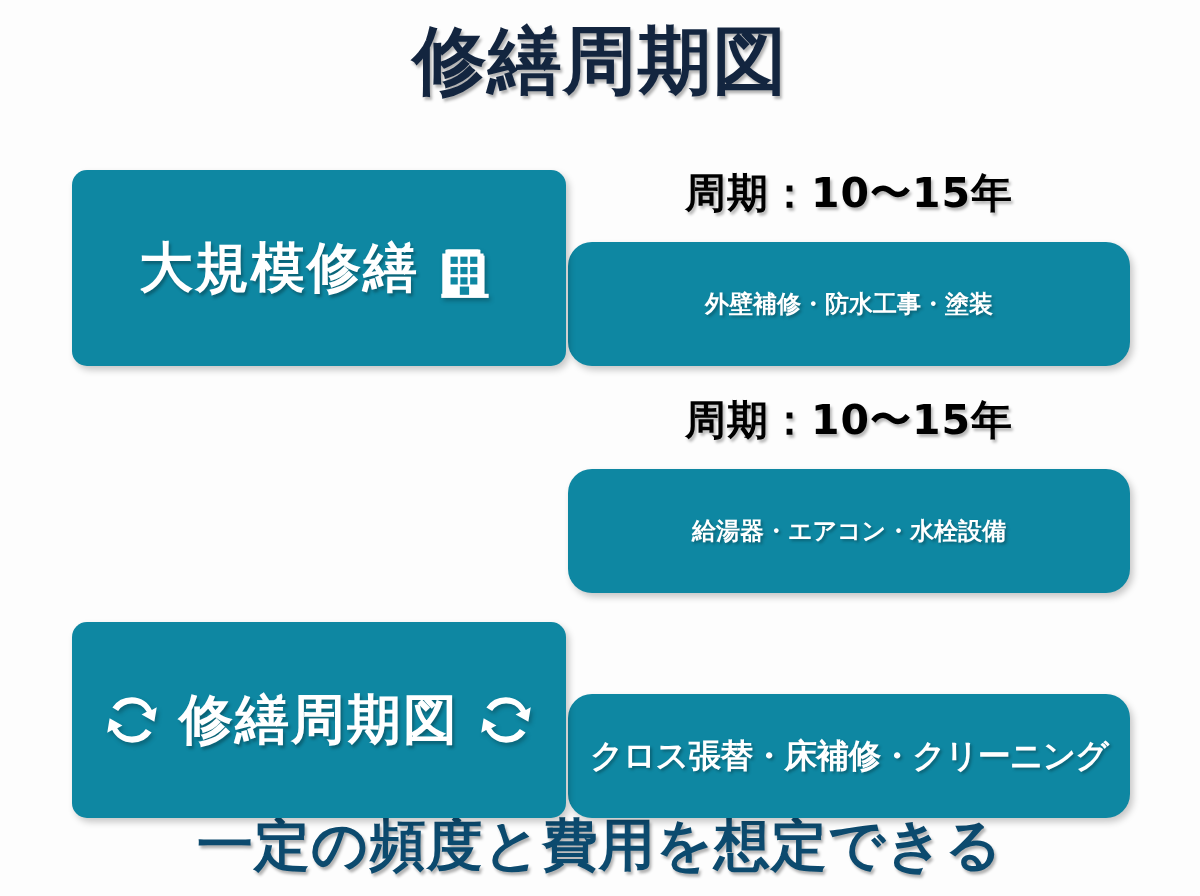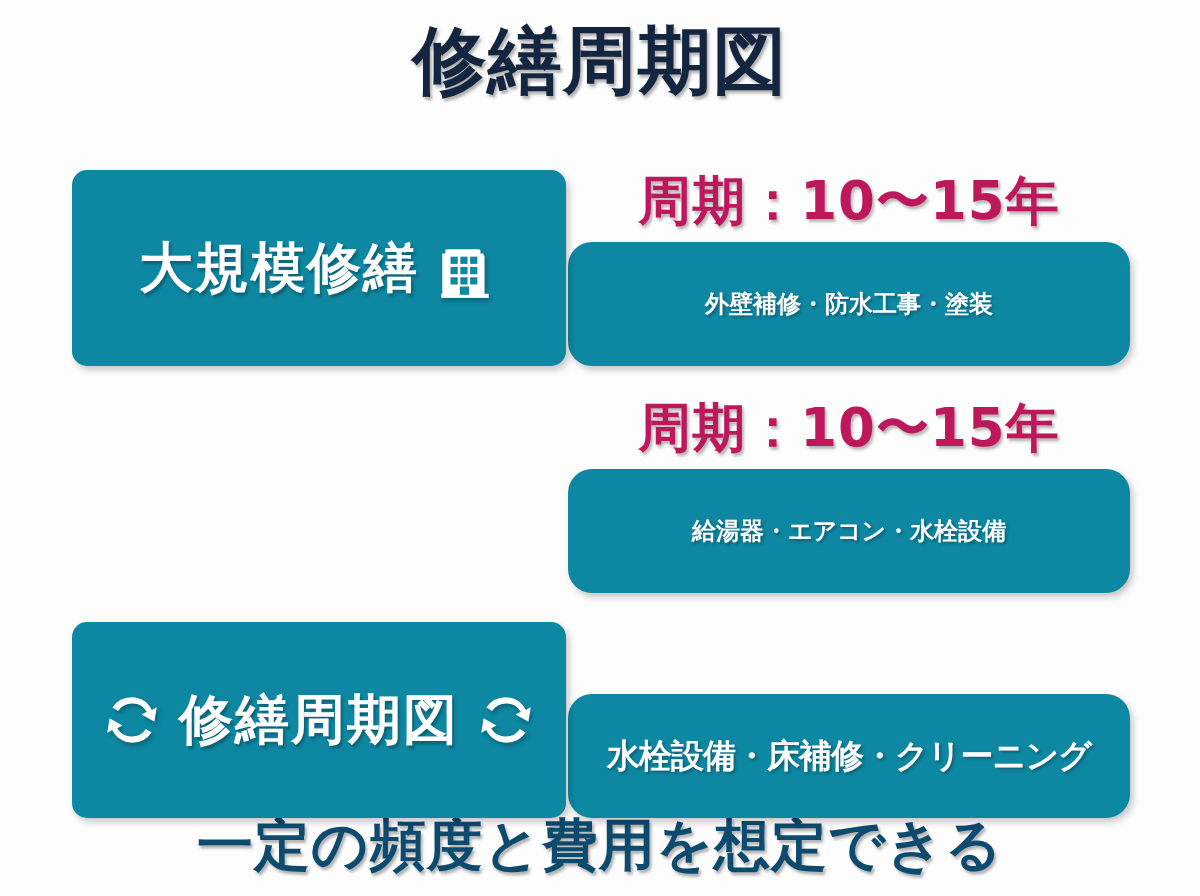--- a/index.html
+++ b/index.html
@@ -59,23 +59,23 @@
   }
   .pill-icon svg{ width:100%; height:100%; display:block;
     filter:drop-shadow(2px 3px 2px rgba(0,0,0,.25)); }
 
   
   .cycle{
     position:absolute;
     left:568px; top:-4px;
     width:562px;
     text-align:center;
-    font-size:53px;
+    font-size:41px;
     font-weight:900;
-    color:#be185d;
+    color:#000000;
     letter-spacing:1px;
     white-space:nowrap;
     text-shadow:2px 3px 3px rgba(0,0,0,.28);
     z-index:4;
   }
 
   
   .subbar{
     position:absolute;
     left:568px; top:72px;
@@ -169,17 +169,17 @@
     <span class="pill-icon">
       <svg viewBox="0 0 64 64" fill="#ffffff" aria-hidden="true">
         <path d="M32 10c8.5 0 15.8 5 19.2 12.2l4.8-2.6-2.3 14.1-12.4-7 5-2.7A16 16 0 0 0 32 16a16 16 0 0 0-13.4 7.3l-5.6-3.4A22.6 22.6 0 0 1 32 10z"></path>
         <path d="M32 54c-8.5 0-15.8-5-19.2-12.2L8 44.4l2.3-14.1 12.4 7-5 2.7A16 16 0 0 0 32 48a16 16 0 0 0 13.4-7.3l5.6 3.4A22.6 22.6 0 0 1 32 54z"></path>
       </svg>
     </span>
   </div>
 
 
   <div class="subbar">
-    <span class="subbar-text tight">水栓設備・床補修・クリーニング</span>
+    <span class="subbar-text tight">クロス張替・床補修・クリーニング</span>
   </div>
 </div>
 
 <div class="footer">一定の頻度と費用を想定できる</div>
 
 </body></html>

